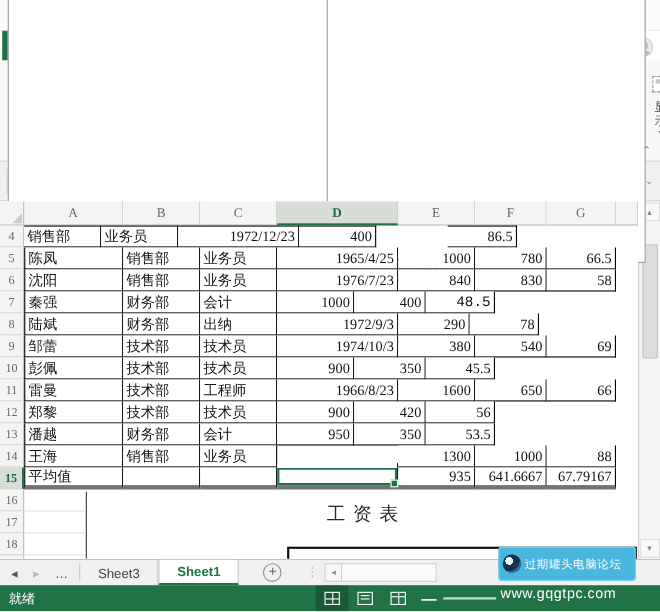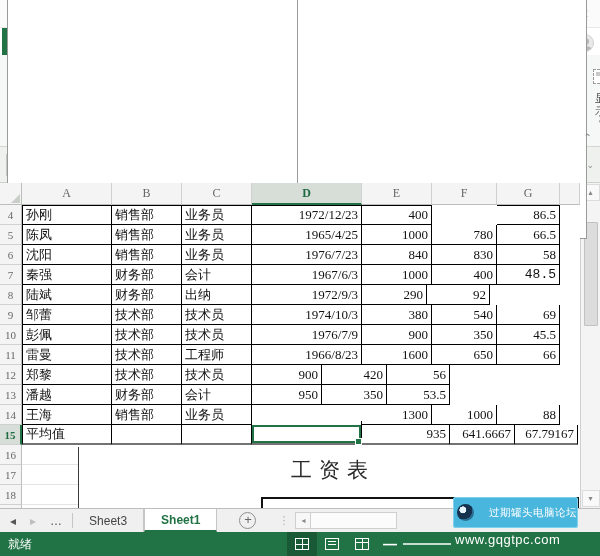--- a/index.html
+++ b/index.html
@@ -67,26 +67,26 @@
 .colhdr{height:22px;background:#f3f4f3;border-right:1px solid #d0d0d0;border-bottom:1px solid #bdbdbd;color:#676767;font-size:12px;display:flex;align-items:center;justify-content:center;font-family:"Liberation Serif","DejaVu Serif",serif}
 .colhdr.selcol{background:#d7ddd7;color:#1f6a41;font-weight:bold;border-bottom:2px solid #217346}
 .colhdr.filler{flex:1}
 .grow{display:flex;height:20px}
 .rowhdr{width:22px;background:#f3f4f3;border-right:1px solid #bdbdbd;border-bottom:1px solid #d0d0d0;color:#676767;font-size:11px;display:flex;align-items:center;justify-content:center;font-family:"Liberation Serif","DejaVu Serif",serif}
 .rowhdr.selrow{background:#d7ddd7;color:#1f6a41;font-weight:bold;border-right:2px solid #217346}
 .cell{height:100%;border-right:1px solid #000;border-bottom:1px solid #000;font-family:"Liberation Serif","DejaVu Serif",serif;font-size:13px;color:#111;display:flex;align-items:center;padding:0 3px;background:#fff;position:relative}
 .cell.cfirst{border-left:1px solid #000}
 .cell.num{justify-content:flex-end}
 .grow.first .cell{border-top:1px solid #000}
-.grow.avg .cell{border-bottom:2px solid #737373}
+.grow.avg .cell{border-bottom:4px solid #737373}
 .cell.selcell{box-shadow:inset 0 0 0 2px #217346}
 .cell.selcell::after{content:"";position:absolute;right:-1px;bottom:-2px;width:5px;height:5px;background:#217346;border:1px solid #fff;z-index:3}
 .emptyrow{flex:1;border-bottom:1px solid #e4e4e4}
 .chartbox{position:absolute;left:78px;top:264px;width:502px;height:61px;background:#fff;border-left:1px solid #3a3a3a;z-index:5}
-.charttitle{margin-top:9px;text-align:center;font-family:"Liberation Serif","DejaVu Serif",serif;font-size:21px;letter-spacing:7px;color:#2a2a2a;padding-left:7px}
+.charttitle{margin-top:9px;text-align:center;font-family:"Liberation Serif","DejaVu Serif",serif;font-size:17px;letter-spacing:7px;color:#2a2a2a;padding-left:7px}
 .innerbox{position:absolute;left:182px;top:50px;width:318px;height:26px;border:2px solid #111;background:#fff}
 
 
 .vscroll{width:20px;height:325px;background:#f4f4f4;border-left:1px solid #cfcfcf;display:flex;flex-direction:column;align-items:center}
 .varrow{width:18px;height:17px;margin:1px 0;background:#f9f9f9;border:1px solid #dcdcdc;color:#888;font-size:8px;display:flex;align-items:center;justify-content:center}
 .vthumb{width:14px;height:104px;margin-top:20px;background:#dcdcdc;border:1px solid #c2c2c2;border-radius:1px}
 .varrow.bottom{margin-top:auto}
 
 
 .sheetbar{height:24px;background:#f0f0f0;border-top:1px solid #bdbdbd;display:flex;align-items:stretch;font-size:12px}
@@ -108,21 +108,21 @@
 .sbv.active{background:rgba(0,0,0,.22)}
 .vic{width:14px;height:12px;border:1px solid #fff}
 .vic.norm{background:linear-gradient(#fff 0 0) 50% 0/1px 100% no-repeat,linear-gradient(#fff 0 0) 0 50%/100% 1px no-repeat}
 .vic.layout{background:linear-gradient(#fff 0 0) 2px 2px/8px 1px no-repeat,linear-gradient(#fff 0 0) 2px 5px/8px 1px no-repeat}
 .vic.brk{background:linear-gradient(#fff 0 0) 50% 0/1px 100% no-repeat,linear-gradient(#fff 0 0) 0 3px/100% 1px no-repeat}
 .sbzoom{position:absolute;left:383px;top:0;height:24px;display:flex;align-items:center;gap:6px}
 .zminus{font-size:14px;font-weight:bold}
 .ztrack{width:48px;height:2px;background:rgba(255,255,255,.75)}
 
 
-.wm-badge{position:absolute;left:453px;top:497px;width:125px;height:31px;background:#49b6dd;border-radius:3px;display:flex;align-items:center;padding:0 4px;gap:15px;z-index:40;box-shadow:inset 0 0 0 1px #7fd0ec}
+.wm-badge{position:absolute;left:453px;top:497px;width:125px;height:31px;background:#49b6dd;border-radius:3px;display:flex;align-items:center;padding:0 4px;gap:3px;z-index:40;box-shadow:inset 0 0 0 1px #7fd0ec}
 .wm-logo{width:17px;height:17px;border-radius:50%;background:radial-gradient(circle at 35% 35%,#e8f4fa 0 22%,#16324f 23% 60%,#2a6f93 61% 100%);flex:0 0 auto}
 .wm-text{color:#fff;font-size:10.5px;white-space:nowrap;letter-spacing:.5px}
 .wm-url{position:absolute;left:455px;top:532px;color:#fff;font-size:13px;z-index:41;letter-spacing:.5px}
 </style>
 </head>
 <body>
 
 <div id="app">
 
   <div class="titlebar">
@@ -220,21 +220,20 @@
           <div class="colhdr" style="width: 70px;">C</div>
           <div class="colhdr selcol" style="width: 110px;">D</div>
           <div class="colhdr" style="width: 70px;">E</div>
           <div class="colhdr" style="width: 65px;">F</div>
           <div class="colhdr" style="width: 63px;">G</div>
           <div class="colhdr filler"></div>
         </div>
       <div>
           <div class="grow first">
             <div class="rowhdr">4</div>
-            <div class="cell cfirst" style="width: 90px;">孙刚</div>
             <div class="cell" style="width: 70px;">销售部</div>
             <div class="cell" style="width: 70px;">业务员</div>
             <div class="cell num" style="width: 110px;">1972/12/23</div>
             <div class="cell num" style="width: 70px;">400</div>
             <div class="cell num" style="width: 65px; margin-top: 31px;">890</div>
             <div class="cell num" style="width: 63px;">86.5</div>
           </div>
           <div class="grow">
             <div class="rowhdr">5</div>
             <div class="cell cfirst" style="width: 90px;">陈凤</div>
@@ -253,50 +252,48 @@
             <div class="cell num" style="width: 110px;">1976/7/23</div>
             <div class="cell num" style="width: 70px;">840</div>
             <div class="cell num" style="width: 65px;">830</div>
             <div class="cell num" style="width: 63px;">58</div>
           </div>
           <div class="grow">
             <div class="rowhdr">7</div>
             <div class="cell cfirst" style="width: 90px;">秦强</div>
             <div class="cell" style="width: 70px;">财务部</div>
             <div class="cell" style="width: 70px;">会计</div>
-            <div class="cell num" style="width: 110px;">1967/6/3</div>
             <div class="cell num" style="width: 70px;">1000</div>
             <div class="cell num" style="width: 65px;">400</div>
             <div class="cell num" style="width: 63px; font-family: Liberation Mono, monospace;">48.5</div>
           </div>
           <div class="grow">
             <div class="rowhdr">8</div>
             <div class="cell cfirst" style="width: 90px;">陆斌</div>
             <div class="cell" style="width: 70px;">财务部</div>
             <div class="cell" style="width: 70px;">出纳</div>
             <div class="cell num" style="width: 110px;">1972/9/3</div>
             <div class="cell num" style="width: 65px;">290</div>
-            <div class="cell num" style="width: 63px;">92</div>
+            <div class="cell num" style="width: 63px;">78</div>
           </div>
           <div class="grow">
             <div class="rowhdr">9</div>
             <div class="cell cfirst" style="width: 90px;">邹蕾</div>
             <div class="cell" style="width: 70px;">技术部</div>
             <div class="cell" style="width: 70px;">技术员</div>
             <div class="cell num" style="width: 110px;">1974/10/3</div>
             <div class="cell num" style="width: 70px; text-align: center;">380</div>
             <div class="cell num" style="width: 65px;">540</div>
             <div class="cell num" style="width: 63px;">69</div>
           </div>
           <div class="grow">
             <div class="rowhdr">10</div>
             <div class="cell cfirst" style="width: 90px;">彭佩</div>
             <div class="cell" style="width: 70px;">技术部</div>
             <div class="cell" style="width: 70px;">技术员</div>
-            <div class="cell num" style="width: 110px;">1976/7/9</div>
             <div class="cell num" style="width: 70px;">900</div>
             <div class="cell num" style="width: 65px;">350</div>
             <div class="cell num" style="width: 63px;">45.5</div>
           </div>
           <div class="grow">
             <div class="rowhdr">11</div>
             <div class="cell cfirst" style="width: 90px;">雷曼</div>
             <div class="cell" style="width: 70px;">技术部</div>
             <div class="cell" style="width: 70px;">工程师</div>
             <div class="cell num" style="width: 110px;">1966/8/23</div>
@@ -331,21 +328,21 @@
             <div class="cell num" style="width: 70px;">1300</div>
             <div class="cell num" style="width: 65px;">1000</div>
             <div class="cell num" style="width: 63px;">88</div>
           </div>
           <div class="grow avg">
             <div class="rowhdr selrow">15</div>
             <div class="cell cfirst" style="width: 90px;">平均值</div>
             <div class="cell" style="width: 70px;"></div>
             <div class="cell" style="width: 70px;"></div>
             <div class="cell num selcell" style="width: 110px;"></div>
-            <div class="cell num" style="width: 88px;">935</div>
+            <div class="cell num" style="width: 70px;">935</div>
             <div class="cell num" style="width: 65px;">641.6667</div>
             <div class="cell num" style="width: 63px;">67.79167</div>
           </div>
           <div class="grow">
             <div class="rowhdr">16</div>
             <div class="emptyrow"></div>
           </div>
           <div class="grow">
             <div class="rowhdr">17</div>
             <div class="emptyrow"></div>

